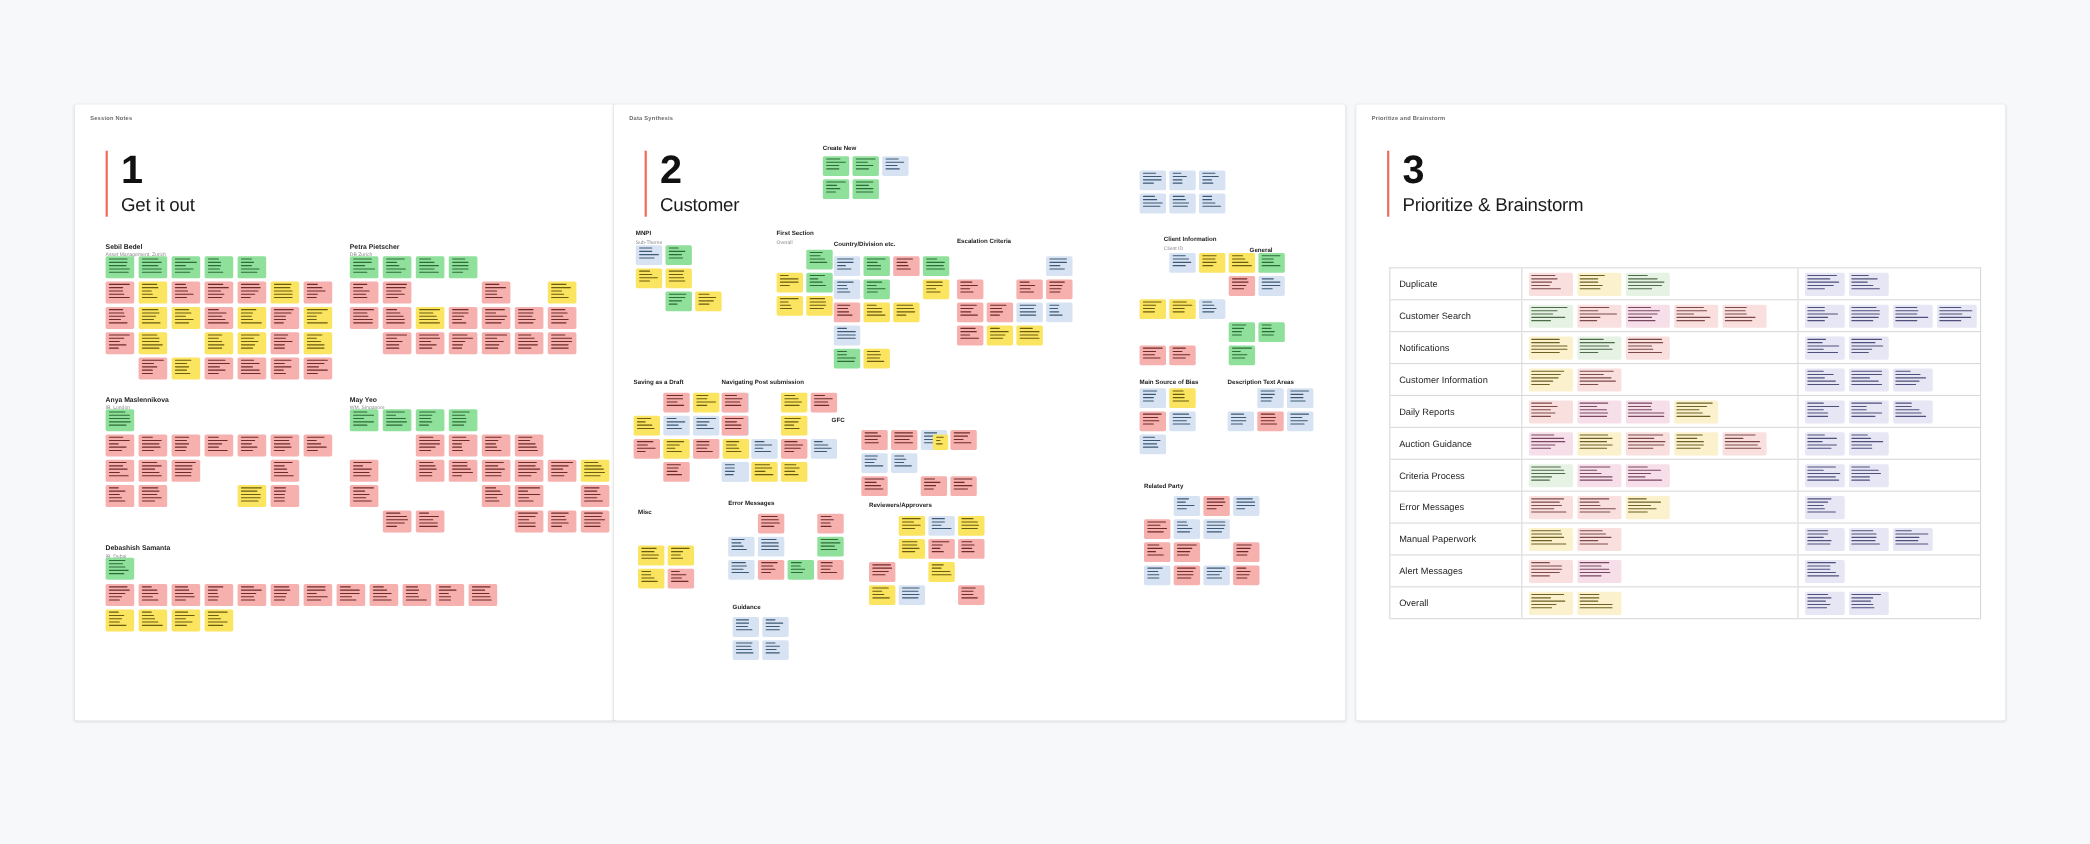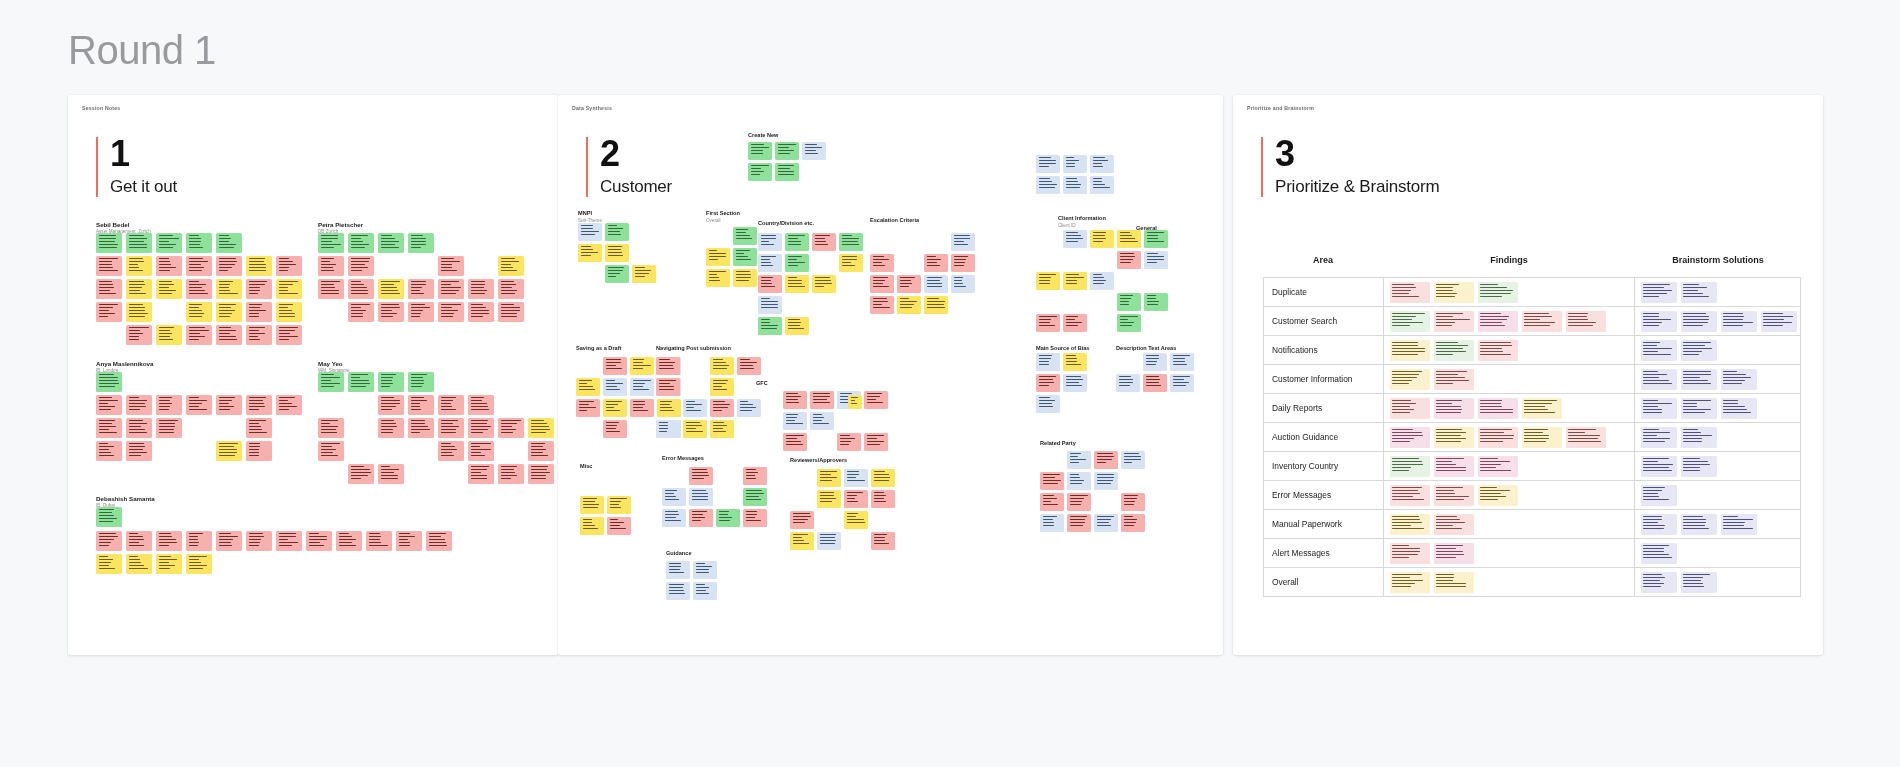--- a/index.html
+++ b/index.html
@@ -89,21 +89,20 @@
   }
   .cell-find { width: 252px; border-right: 1px solid #d9d9dd; position: relative; }
   .cell-sol  { width: 166px; position: relative; }
   .cell-find .note, .cell-sol .note { position: absolute; }
 </style>
 </head>
 <body>
 
 <div id="stage">
 
-  <div class="page-title">Round 1</div>
 
   <div class="panel" id="panel-1">
     <div class="panel-tag">Session Notes</div>
     <div class="panel-head">
       <div class="head-rule"></div>
       <div>
         <div class="head-num">1</div>
         <div class="head-sub">Get it out</div>
       </div>
     </div>
@@ -1794,25 +1793,20 @@
     <div class="panel-tag">Prioritize and Brainstorm</div>
     <div class="panel-head">
       <div class="head-rule"></div>
       <div>
         <div class="head-num">3</div>
         <div class="head-sub">Prioritize &amp; Brainstorm</div>
       </div>
     </div>
 
     <div class="tbl">
-      <div class="tbl-head">
-        <div class="th area">Area</div>
-        <div class="th find">Findings</div>
-        <div class="th sol">Brainstorm Solutions</div>
-      </div>
       <div class="tbl-body" id="tbl-body">
           <div class="row">
             <div class="cell-area">Duplicate</div>
             <div class="cell-find">
               <div class="note lr" style="left: 6px; top: 4px; width: 40px; height: 21px;">
                 <div class="ln" style="width: 62.4627%;"></div>
                 <div class="ln" style="width: 68.9074%;"></div>
                 <div class="ln" style="width: 53.66%;"></div>
                 <div class="ln" style="width: 49.5379%;"></div>
                 <div class="ln" style="width: 76.3097%;"></div>
@@ -2109,21 +2103,21 @@
               <div class="note lb" style="left: 46px; top: 4px; width: 36px; height: 21px;">
                 <div class="ln" style="width: 47.3084%;"></div>
                 <div class="ln" style="width: 57.5512%;"></div>
                 <div class="ln" style="width: 93.4546%;"></div>
                 <div class="ln" style="width: 61.9375%;"></div>
                 <div class="ln" style="width: 60.3632%;"></div>
               </div>
             </div>
           </div>
           <div class="row">
-            <div class="cell-area">Inventory Country</div>
+            <div class="cell-area">Criteria Process</div>
             <div class="cell-find">
               <div class="note lg" style="left: 6px; top: 4px; width: 40px; height: 21px;">
                 <div class="ln" style="width: 76.2428%;"></div>
                 <div class="ln" style="width: 85.9891%;"></div>
                 <div class="ln" style="width: 88.2164%;"></div>
                 <div class="ln" style="width: 53.7863%;"></div>
                 <div class="ln" style="width: 48.6176%;"></div>
               </div>
               <div class="note lp" style="left: 50px; top: 4px; width: 40px; height: 21px;">
                 <div class="ln" style="width: 79.4543%;"></div>

